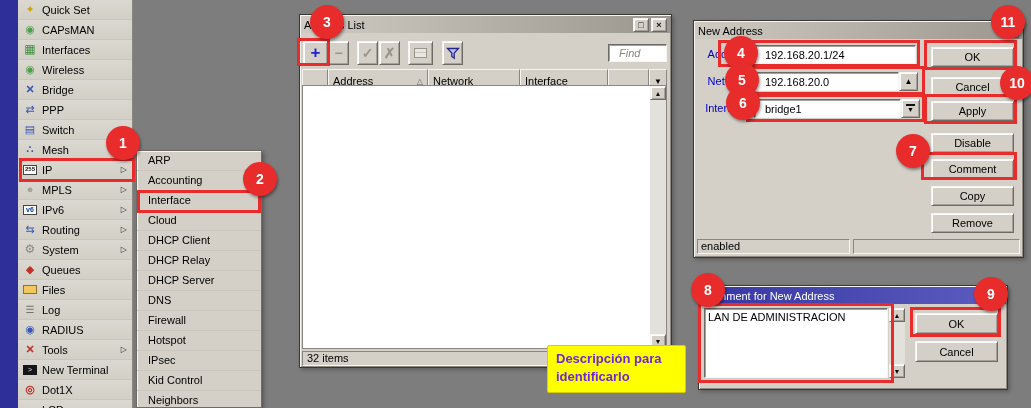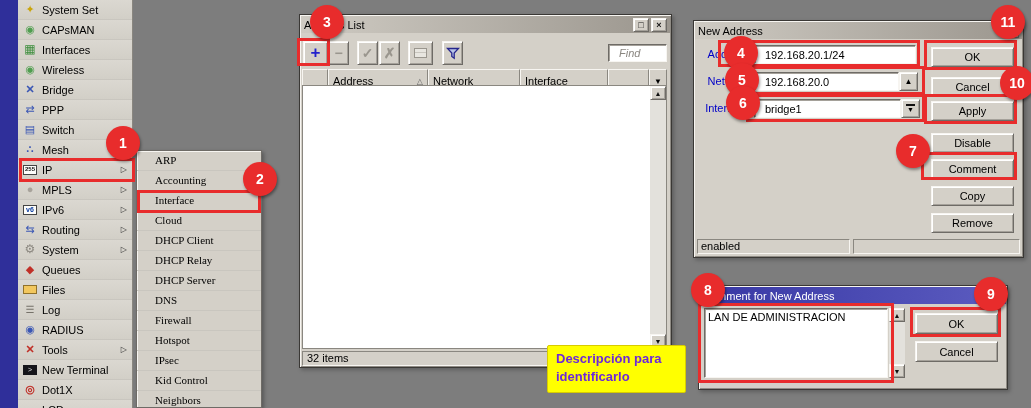--- a/index.html
+++ b/index.html
@@ -42,21 +42,21 @@
   .ic.log::before{content:"☰";color:#76726a;font-size:10px;}
   .ic.radius::before{content:"◉";color:#3a56b4;}
   .ic.tools::before{content:"✕";color:#c03028;font-weight:700;}
   .ic.term{background:#15151a;width:13px;height:10px;}
   .ic.term::before{content:">";color:#e8e8e8;font-size:7px;}
   .ic.dot1x::before{content:"◎";color:#c03028;font-weight:700;}
   .ic.lcd::before{content:"▬";color:#4a6fd4;}
 
   
   #ip-submenu { position:absolute; left:136px; top:150px; width:126px; height:258px; background:#d4d0c8; border:1px solid #6e6b66; box-shadow:inset 1px 1px 0 #f7f5f1, 2px 2px 4px rgba(0,0,0,.3); overflow:hidden; z-index:2; }
-  .menu-item { height:20px; line-height:19px; padding-left:18px; border-bottom:1px solid #c9c6bf;font-family:Liberation Serif, serif; }
+  .menu-item { height:20px; line-height:19px; padding-left:11px; border-bottom:1px solid #c9c6bf; }
 
   
   .tb-btn { width:25px; height:24px; }
   .tb-plus { color:#2222cc; font-weight:bold; font-size:17px; }
   .tb-dis { color:#9a968e; font-weight:bold; font-size:14px; }
   .cardicon { width:13px; height:10px; border:1px solid #9a968e; background:linear-gradient(180deg,#e8e6e0 0 3px,#c9c6bf 3px 4px,#e8e6e0 4px); }
   input { font-family:"Liberation Sans", sans-serif; font-size:11px; border:none; outline:none; background:transparent; width:100%; height:100%; padding:0 10px; }
   ::placeholder { font-style:italic; color:#8a8680; }
   .hcell { position:absolute; height:24px; background:#d4d0c8; border:1px solid; border-color:#f7f5f1 #8a8780 #8a8780 #f7f5f1; display:flex; align-items:center; padding:0 4px; }
   .sort-tri { margin-left:auto; font-size:8px; color:#666; }
@@ -78,21 +78,21 @@
 </head>
 <body>
 
 <div id="stage">
 
   <div id="bluestrip"></div>
 
   <div id="sidebar">
     <div class="sb-item">
         <span class="ic qset"></span>
-        <span>System Set</span>
+        <span>Quick Set</span>
       </div>
     <div class="sb-item">
         <span class="ic ant"></span>
         <span>CAPsMAN</span>
       </div>
     <div class="sb-item">
         <span class="ic nic"></span>
         <span>Interfaces</span>
       </div>
     <div class="sb-item">

